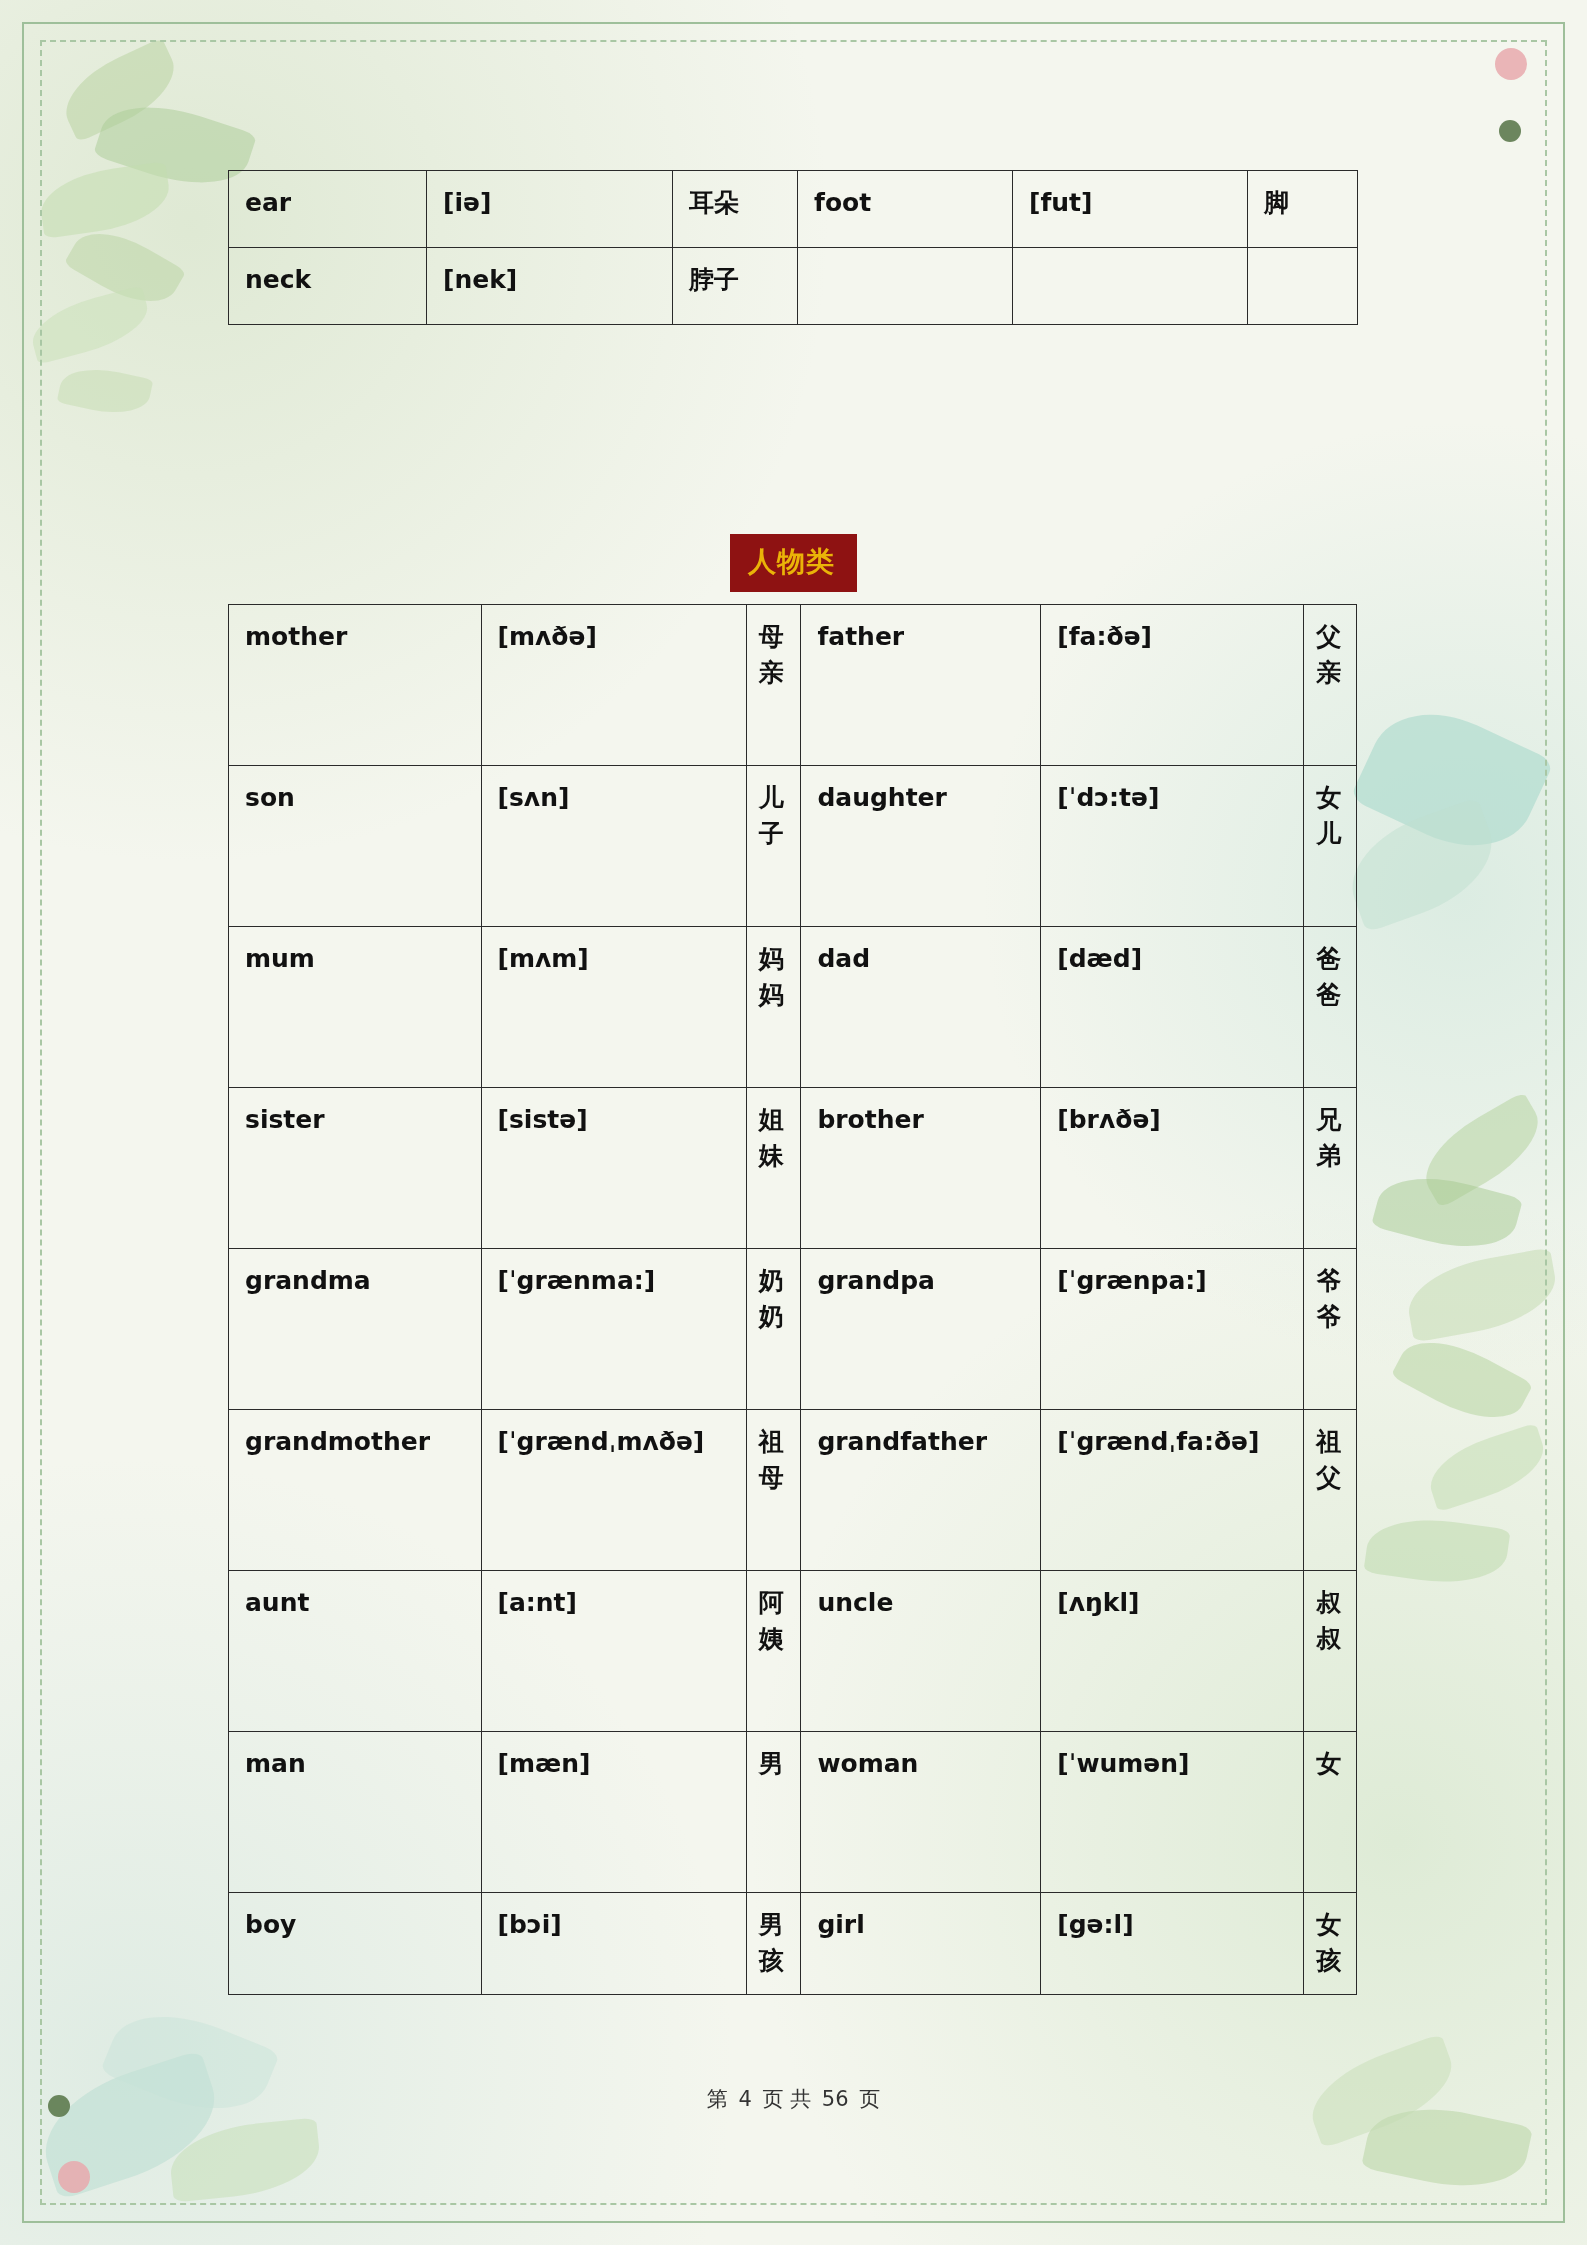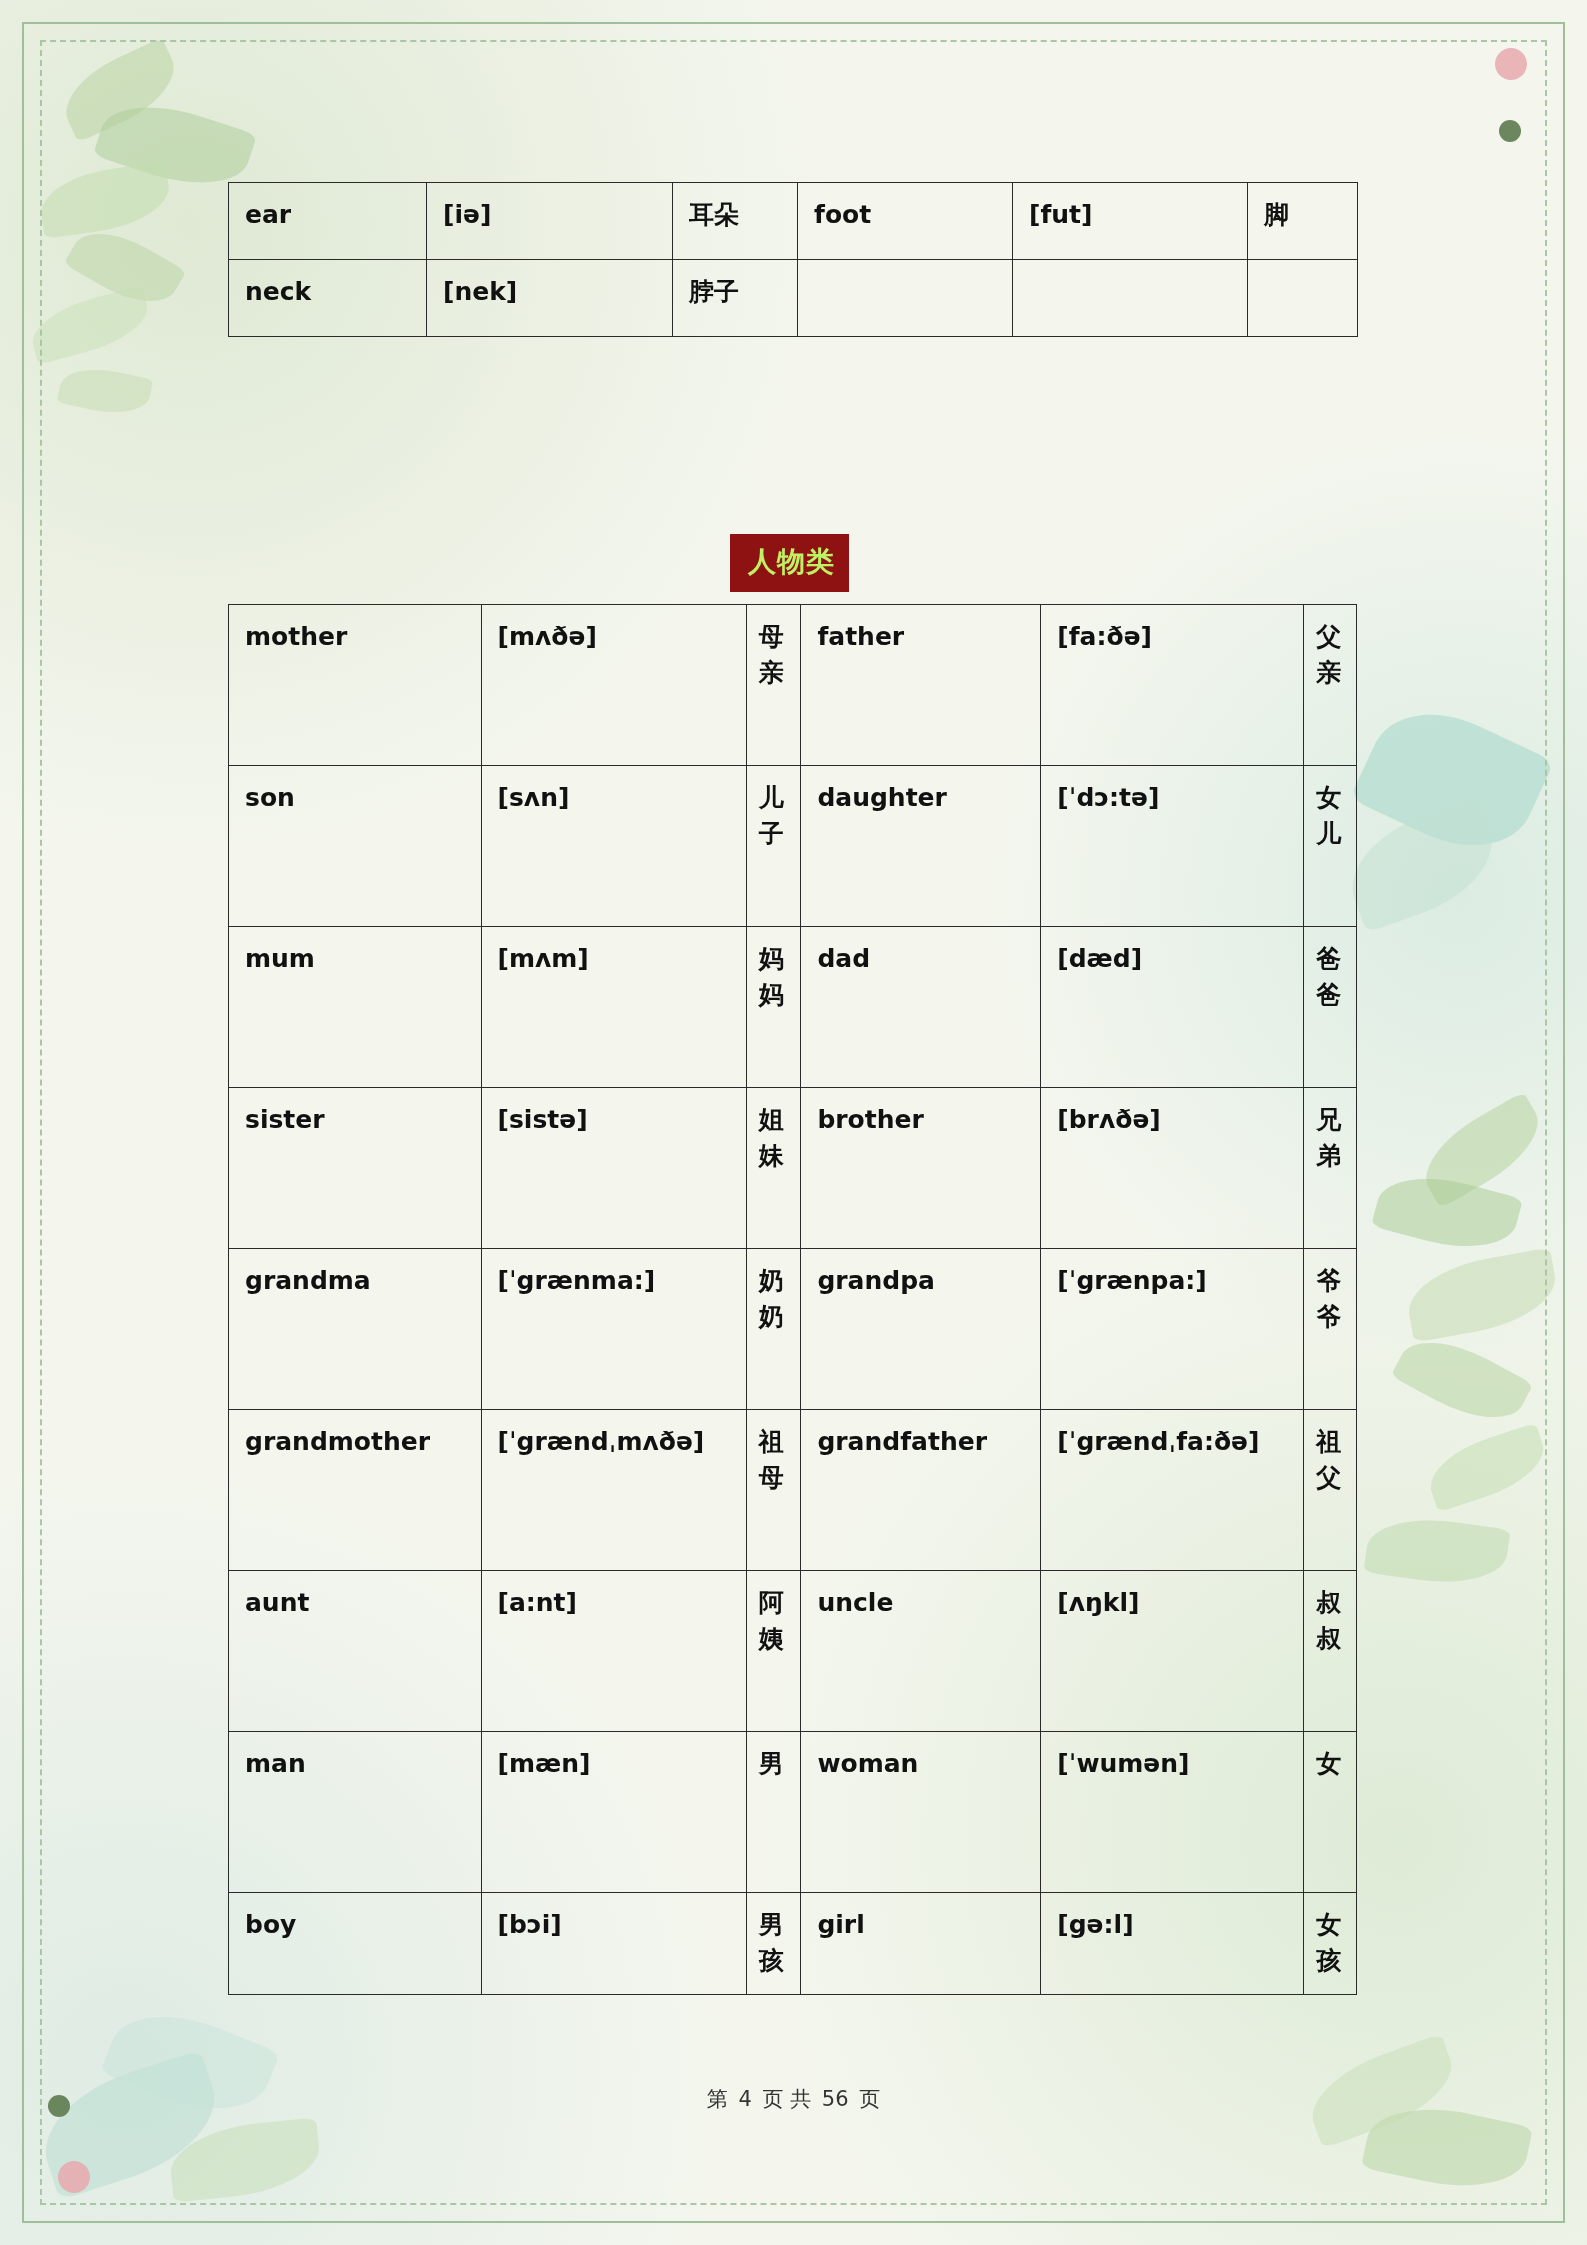--- a/index.html
+++ b/index.html
@@ -78,41 +78,41 @@
   }
   table.vocab td.cn {
     font-weight: 700;
     text-align: left;
   }
 
   
   #top-table {
     position: absolute;
     left: 228px;
-    top: 182px;
+    top: 170px;
     width: 1129px;
   }
   #top-table td { height: 46px; }
   #top-table col.w1 { width: 198px; }
   #top-table col.w2 { width: 246px; }
   #top-table col.w3 { width: 125px; }
   #top-table col.w4 { width: 215px; }
   #top-table col.w5 { width: 235px; }
   #top-table col.w6 { width: 110px; }
 
   
   .section-title {
     position: absolute;
     left: 730px;
     top: 534px;
     background: #8e1212;
-    color: #bef264;
+    color: #eab308;
     font-size: 28px;
     font-weight: 700;
-    padding: 9px 14px 11px 18px;
+    padding: 9px 22px 11px 18px;
     letter-spacing: 1px;
     font-family: "DejaVu Sans", "Liberation Sans", sans-serif;
   }
 
   
   #people-table {
     position: absolute;
     left: 228px;
     top: 604px;
     width: 1129px;

